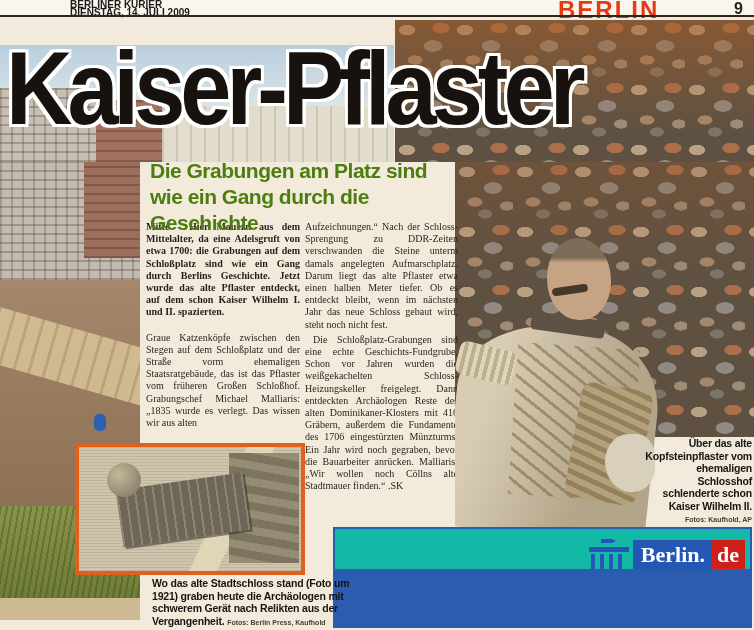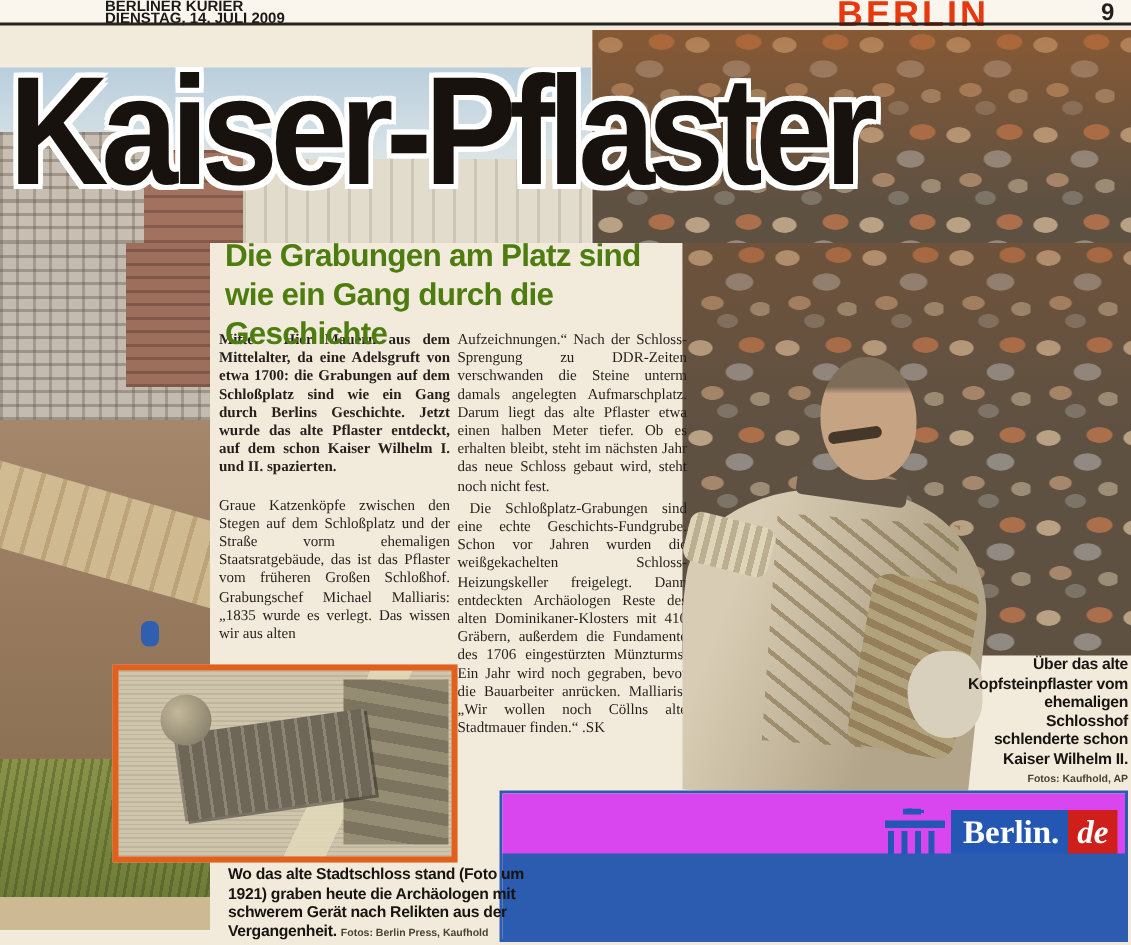--- a/index.html
+++ b/index.html
@@ -110,28 +110,28 @@
   
   .caption-left{position:absolute;left:152px;top:577px;width:202px;margin:0;z-index:4;
     font-size:10.5px;line-height:12.5px;font-weight:bold;letter-spacing:-0.2px;color:#181410;}
   .caption-right{position:absolute;left:642px;top:437px;width:110px;margin:0;z-index:4;
     text-align:right;font-size:10.5px;line-height:12.5px;font-weight:bold;
     letter-spacing:-0.2px;color:#181410;}
   .credit{font-size:7px;font-weight:bold;color:#4a4036;letter-spacing:0;}
   
   .ad{position:absolute;left:333px;top:527px;width:419px;height:101px;z-index:3;
     border:2px solid #2b5cb0;background:#f6f3ea;box-sizing:border-box;}
-  .ad-band{position:absolute;left:0;top:0;right:0;height:52px;background:#d946ef;
+  .ad-band{position:absolute;left:0;top:0;right:0;height:52px;background:#14b8a6;
     display:flex;align-items:center;justify-content:flex-end;padding-right:5px;}
   .ad-blue{position:absolute;left:0;top:40px;right:0;bottom:0;background:#2b5cb0;}
   .gate{display:inline-block;margin-right:4px;line-height:0;}
   .logo-box{font-family:"Liberation Serif",serif;font-size:22px;font-weight:bold;
     color:#fff;height:30px;line-height:30px;display:inline-block;}
   .logo-blue{background:#2456b4;padding:0 6px 0 8px;}
-  .logo-red{background:#cf1f1a;padding:0 6px;font-style:italic;}
+  .logo-red{background:#cf1f1a;padding:0 6px;}
 </style>
 </head>
 <body>
 
 <div class="page">
 
   <div class="hdr-band"></div>
   <div class="hdr-left">
     <div>BERLINER KURIER</div>
     <div>DIENSTAG, 14. JULI 2009</div>
@@ -170,21 +170,21 @@
   </div>
 
   <h1 class="headline">Kaiser-Pflaster</h1>
   <h2 class="subheadline">Die Grabungen am Platz sind wie ein Gang durch die Geschichte</h2>
 
   <div class="col col1">
     <p class="intro">Mitte - Hier Mauern aus dem Mittelalter, da eine Adelsgruft von etwa 1700: die Grabungen auf dem Schloßplatz sind wie ein Gang durch Berlins Geschichte. Jetzt wurde das alte Pflaster entdeckt, auf dem schon Kaiser Wilhelm I. und II. spazierten.</p>
     <p>Graue Katzenköpfe zwischen den Stegen auf dem Schloßplatz und der Straße vorm ehemaligen Staatsratgebäude, das ist das Pflaster vom früheren Großen Schloßhof. Grabungschef Michael Malliaris: „1835 wurde es verlegt. Das wissen wir aus alten</p>
   </div>
   <div class="col col2">
-    <p>Aufzeichnungen.“ Nach der Schloss-Sprengung zu DDR-Zeiten verschwanden die Steine unterm damals angelegten Aufmarschplatz. Darum liegt das alte Pflaster etwa einen halben Meter tiefer. Ob es erhalten bleibt, steht im nächsten Jahr das neue Schloss gebaut wird, steht noch nicht fest.</p>
+    <p>Aufzeichnungen.“ Nach der Schloss-Sprengung zu DDR-Zeiten verschwanden die Steine unterm damals angelegten Aufmarschplatz. Darum liegt das alte Pflaster etwa einen halben Meter tiefer. Ob es entdeckt bleibt, wenn im nächsten Jahr das neue Schloss gebaut wird, steht noch nicht fest.</p>
     <p class="p-gap"><span>Die Schloßplatz-Grabungen sind eine echte Geschichts-Fundgrube. Schon vor Jahren wurden die weißgekachelten Schloss-Heizungskeller freigelegt. Dann entdeckten Archäologen Reste des alten Dominikaner-Klosters mit 410 Gräbern, außerdem die Fundamente des 1706 eingestürzten Münzturms. Ein Jahr wird noch gegraben, bevor die Bauarbeiter anrücken. Malliaris: „Wir wollen noch Cöllns alte Stadtmauer finden.“</span>
        <span class="byline">.SK</span></p>
   </div>
 
   <figure class="bw-photo">
     <div class="bwp-blocks"></div>
     <div class="bwp-palace"></div>
     <div class="bwp-dome"></div>
   </figure>
 

